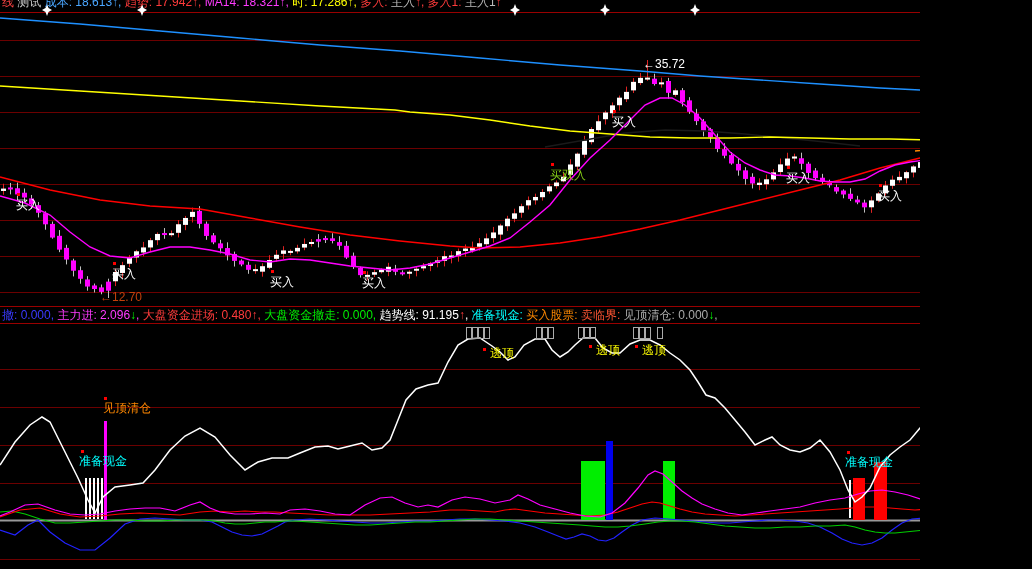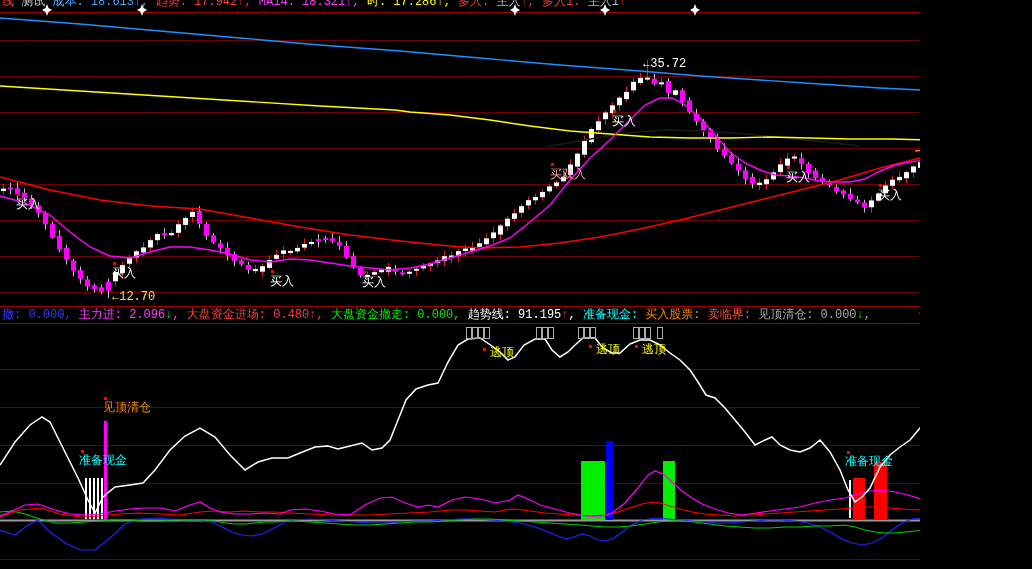--- a/index.html
+++ b/index.html
@@ -1,17 +1,17 @@
 <!DOCTYPE html>
 <html><head>
 <meta charset="utf-8">
 <style>
   html,body{margin:0;padding:0;background:#000;}
   .screen{position:relative;width:920px;height:569px;background:#000;overflow:hidden;
-          font-family:Liberation Mono, monospace;}
+          font-family:Liberation Sans, sans-serif;}
   .screen svg{position:absolute;left:0;top:0;}
   .infobar{position:absolute;left:2px;white-space:pre;font-size:12px;line-height:14px;z-index:5;}
   .infobar span{letter-spacing:0;}
   .mk{position:absolute;font-size:12px;line-height:12px;white-space:pre;z-index:6;}
   .dot{position:absolute;width:3px;height:3px;background:#ff0000;z-index:7;}
   .tri{position:absolute;font-size:9px;line-height:9px;color:#888;z-index:7;}
 </style>
 </head>
 <body>
 
@@ -378,30 +378,30 @@
   <div class="infobar" id="lowbar" style="top:308px;"><span style="color: rgb(58, 58, 255);">撤: 0.000, </span><span style="color: rgb(255, 59, 255);">主力进: 2.096</span><span style="color: rgb(0, 255, 0);">↓</span><span style="color: rgb(255, 59, 255);">, </span><span style="color: rgb(255, 59, 59);">大盘资金进场: 0.480</span><span style="color: rgb(255, 59, 59);">↑</span><span style="color: rgb(255, 59, 59);">, </span><span style="color: rgb(0, 238, 0);">大盘资金撤走: 0.000, </span><span style="color: rgb(255, 255, 255);">趋势线: 91.195</span><span style="color: rgb(255, 59, 59);">↑</span><span style="color: rgb(255, 255, 255);">, </span><span style="color: rgb(0, 255, 255);">准备现金: </span><span style="color: rgb(255, 136, 0);">买入股票: </span><span style="color: rgb(255, 85, 51);">卖临界: </span><span style="color: rgb(170, 170, 170);">见顶清仓: 0.000</span><span style="color: rgb(0, 255, 0);">↓</span><span style="color: rgb(170, 170, 170);">,</span></div>
   <div id="overlay">
       <span class="mk" style="left: 16px; top: 199px; color: rgb(255, 255, 255);">买入</span>
       <span class="dot" style="left: 17px; top: 193px;"></span>
       <span class="mk" style="left: 112px; top: 268px; color: rgb(255, 255, 255);">买入</span>
       <span class="dot" style="left: 113px; top: 262px;"></span>
       <span class="mk" style="left: 270px; top: 276px; color: rgb(255, 255, 255);">买入</span>
       <span class="dot" style="left: 271px; top: 270px;"></span>
       <span class="mk" style="left: 362px; top: 277px; color: rgb(255, 255, 255);">买入</span>
       <span class="dot" style="left: 363px; top: 271px;"></span>
-      <span class="mk" style="left: 550px; top: 169px; color: #fca5a5;">买双入</span>
+      <span class="mk" style="left: 550px; top: 169px; color: #84cc16;">买双入</span>
       <span class="dot" style="left: 551px; top: 163px;"></span>
       <span class="mk" style="left: 612px; top: 116px; color: rgb(255, 255, 255);">买入</span>
       <span class="dot" style="left: 613px; top: 110px;"></span>
       <span class="mk" style="left: 786px; top: 172px; color: rgb(255, 255, 255);">买入</span>
       <span class="dot" style="left: 787px; top: 166px;"></span>
       <span class="mk" style="left: 878px; top: 190px; color: rgb(255, 255, 255);">买入</span>
       <span class="dot" style="left: 879px; top: 184px;"></span>
       <span class="mk" style="left: 643px; top: 58px; color: rgb(255, 255, 255);">←35.72</span>
-      <span class="mk" style="left: 112px; top: 291px; color: #fde047;">←12.70</span>
+      <span class="mk" style="left: 100px; top: 291px; color: #c2410c;">←12.70</span>
       <span class="mk" style="left: 490px; top: 347px; color: rgb(255, 255, 0);">逃顶</span>
       <span class="dot" style="left: 483px; top: 348px;"></span>
       <span class="mk" style="left: 596px; top: 344px; color: rgb(255, 255, 0);">逃顶</span>
       <span class="dot" style="left: 589px; top: 345px;"></span>
       <span class="mk" style="left: 642px; top: 344px; color: rgb(255, 255, 0);">逃顶</span>
       <span class="dot" style="left: 635px; top: 345px;"></span>
       <span class="mk" style="left: 1006px; top: 346px; color: rgb(255, 255, 0);">逃顶</span>
       <span class="dot" style="left: 999px; top: 347px;"></span>
       <span class="mk" style="left: 79px; top: 455px; color: rgb(0, 255, 255);">准备现金</span>
       <span class="dot" style="left: 81px; top: 450px;"></span>

